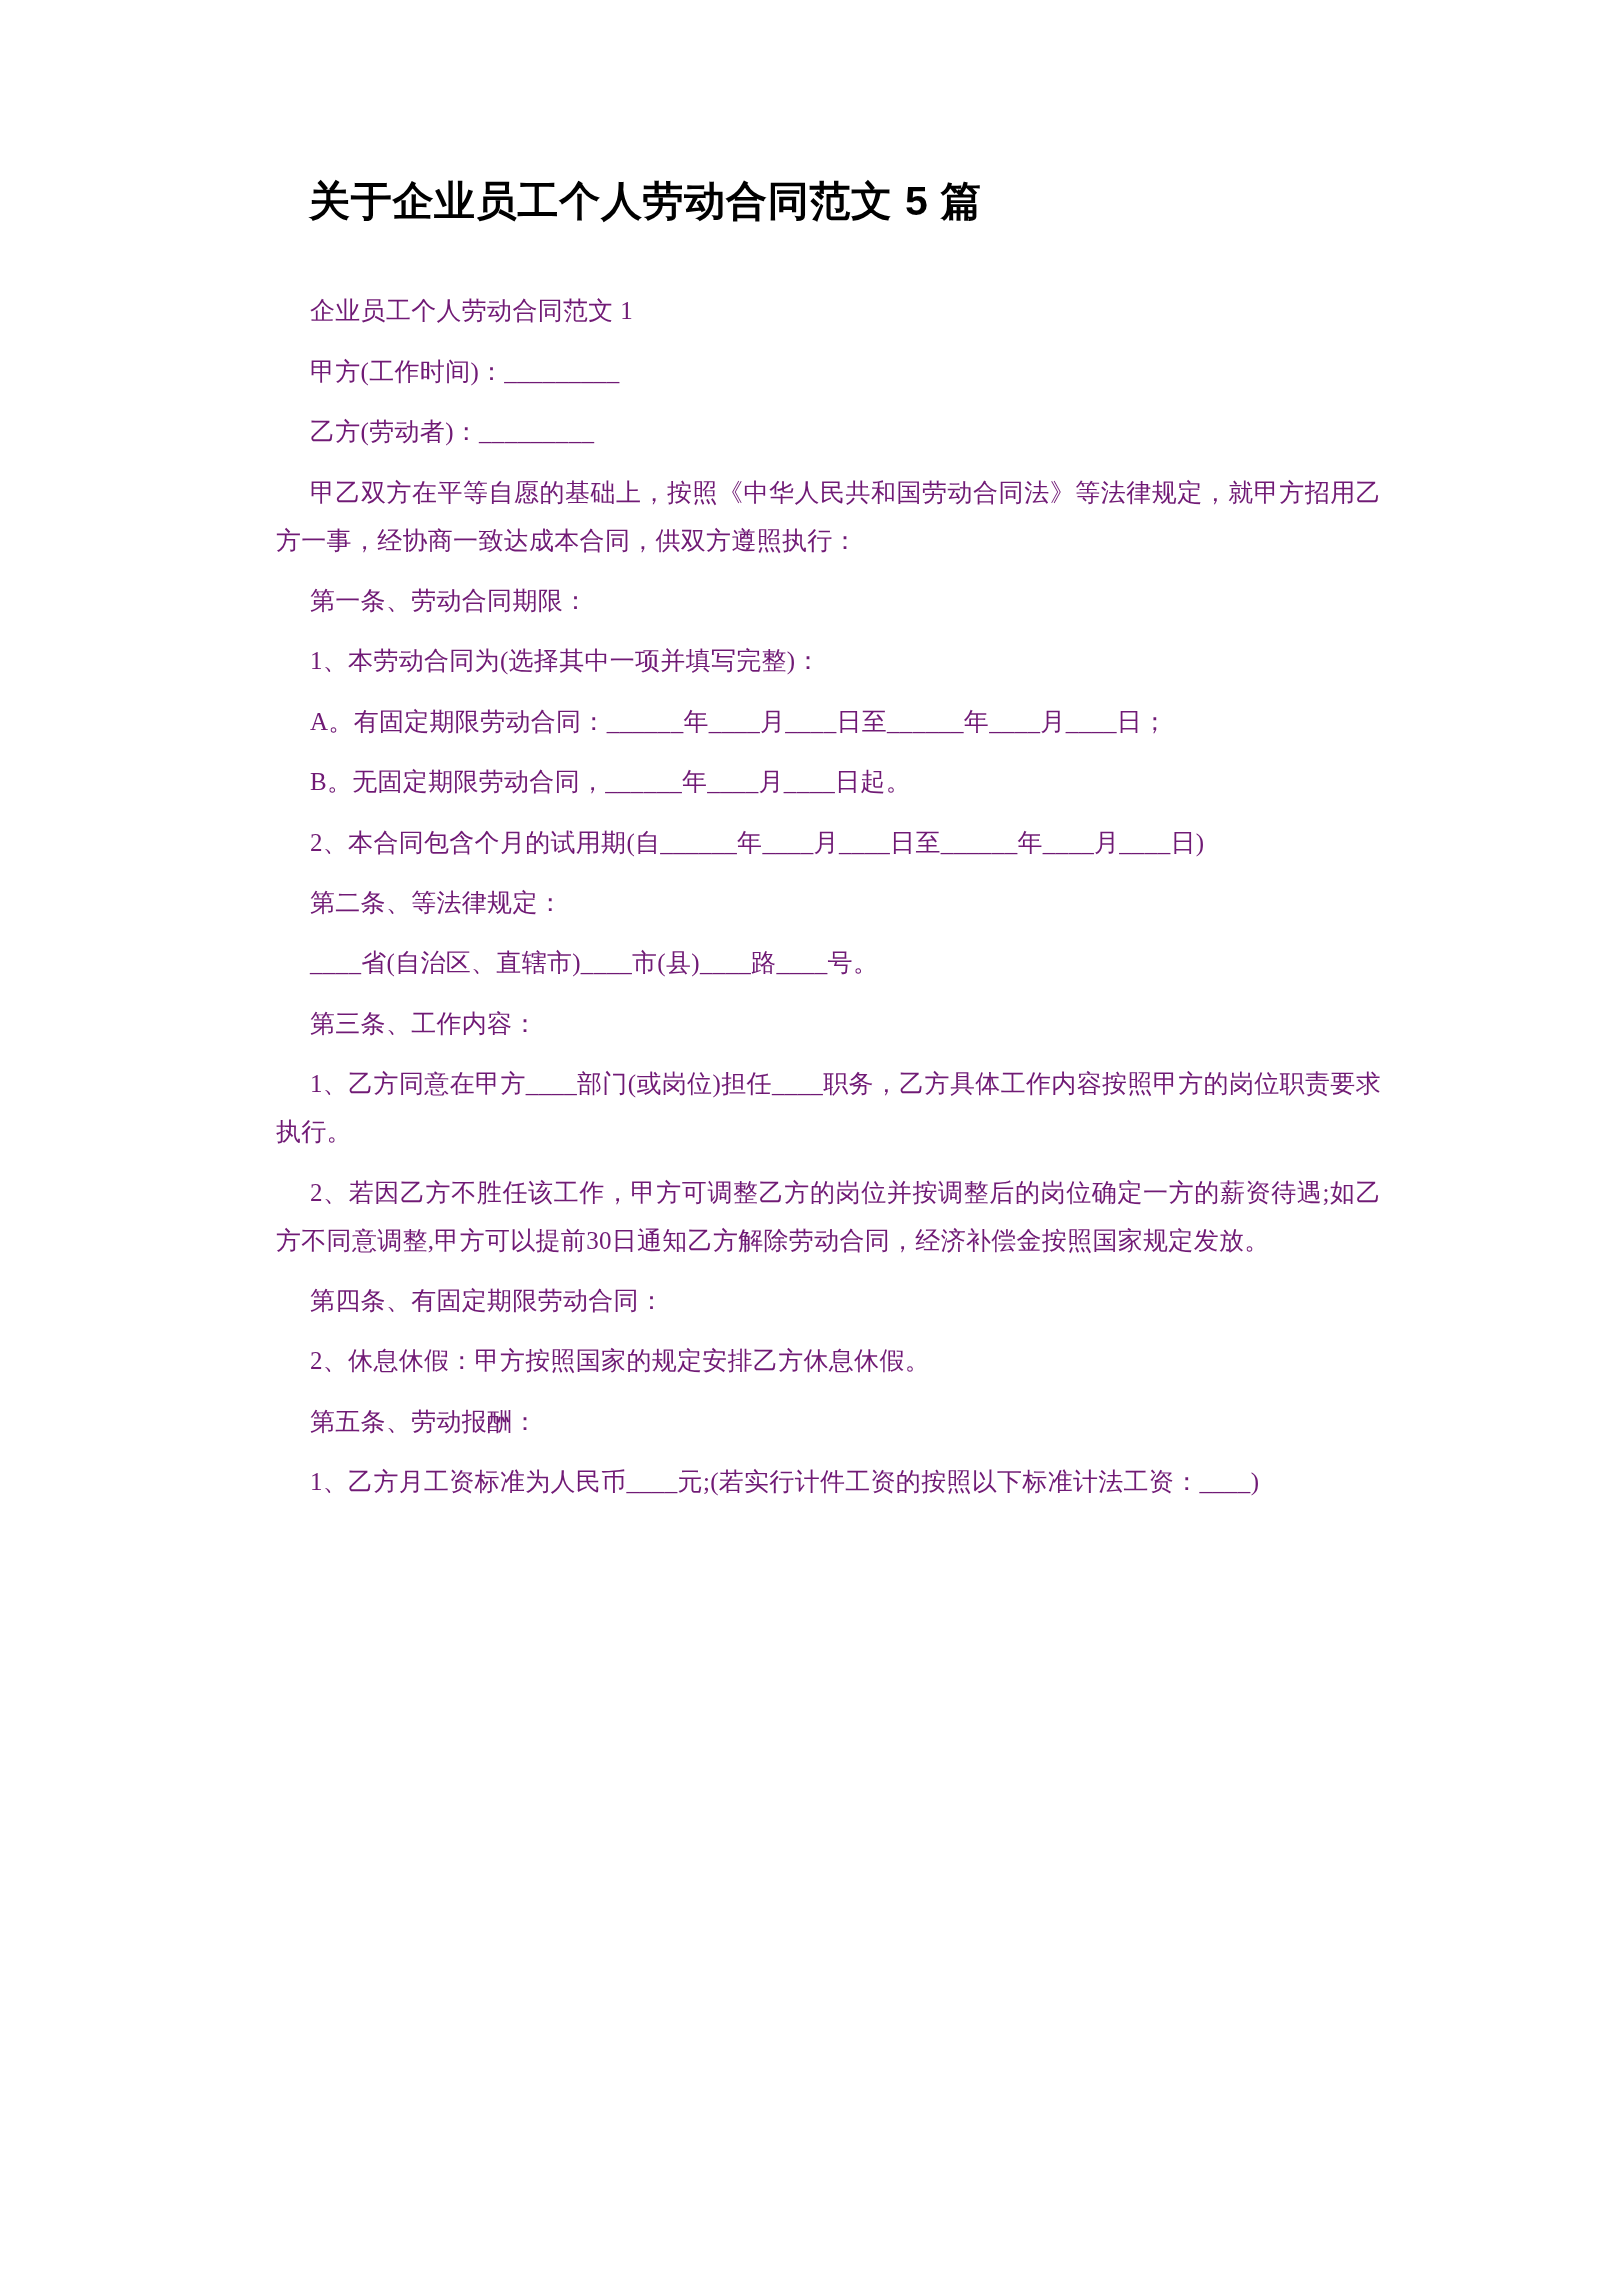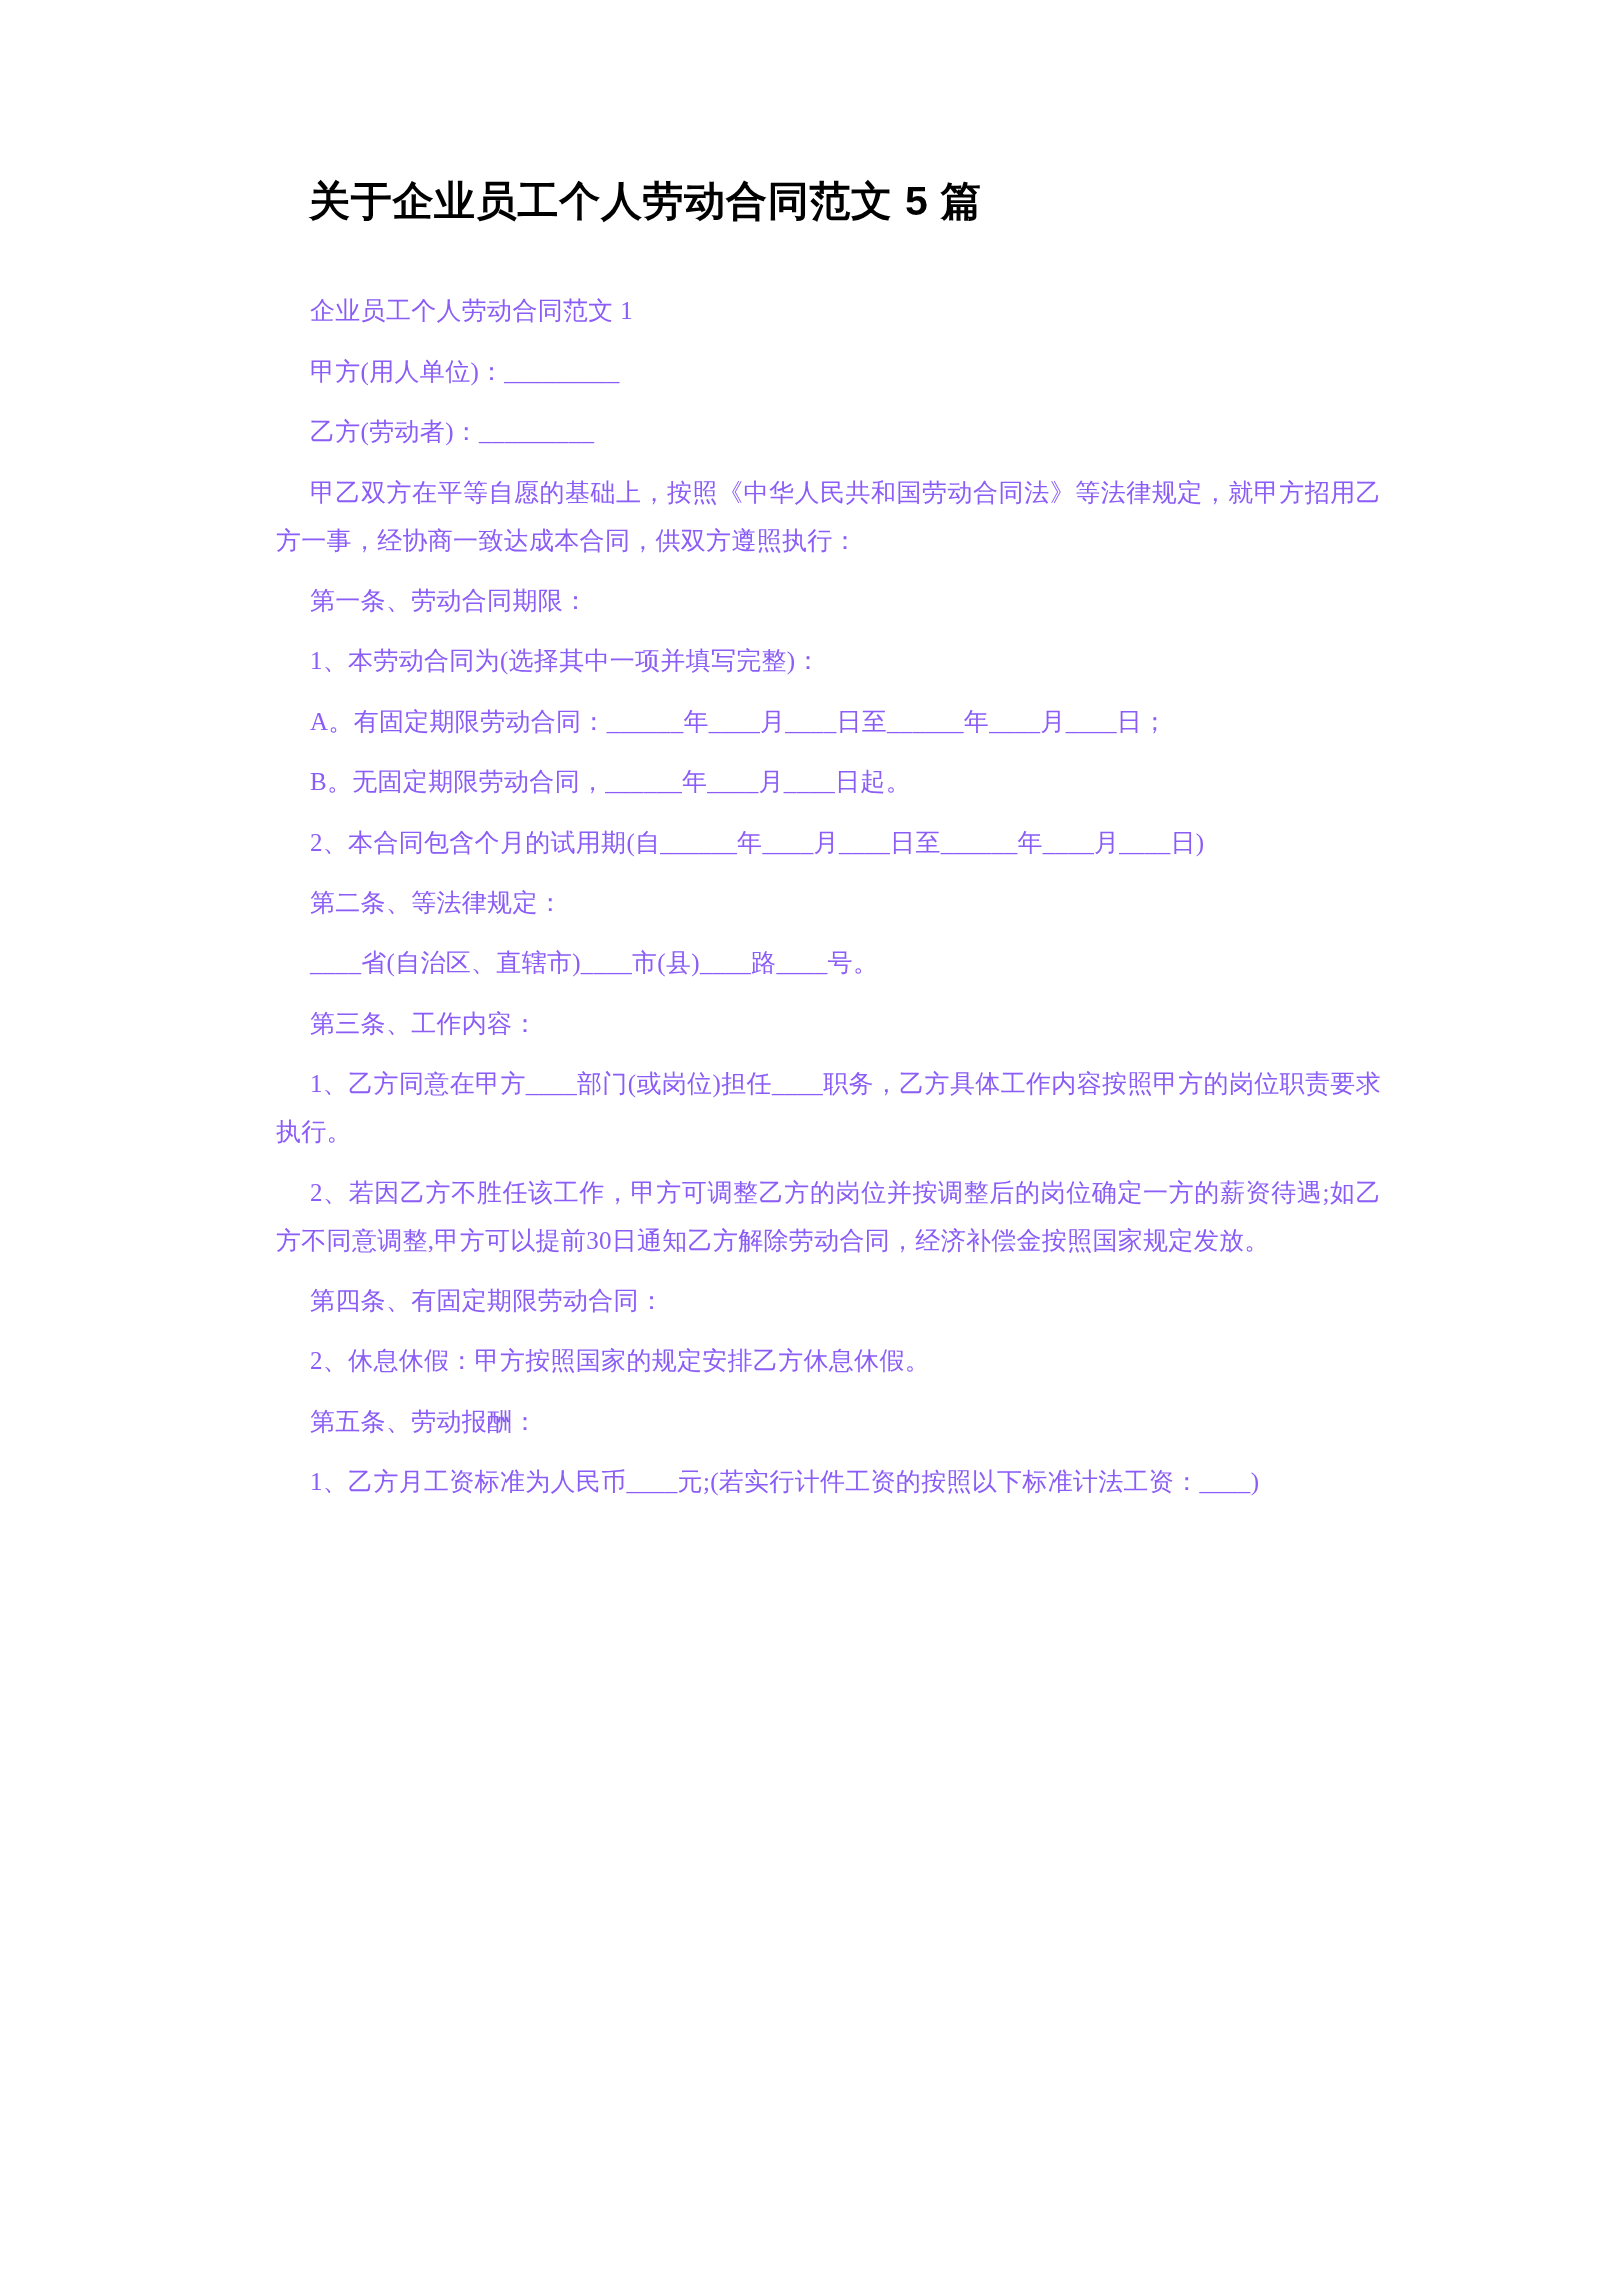--- a/index.html
+++ b/index.html
@@ -35,35 +35,35 @@
     color: #000000;
   }
   .para {
     font-size: 25px;
     line-height: 48px;
     margin: 0 0 12.4px 0;
     text-align: justify;
     text-justify: inter-ideograph;
     letter-spacing: 0.3px;
     word-break: break-all;
-    color: #8b5cf6;
+    color: #701a75;
   }
   .para.indent-small {
     text-indent: 34px;
   }
 </style>
 </head>
 <body>
 
 <div class="page">
   <div class="doc-body">
     <h1 class="doc-title">关于企业员工个人劳动合同范文 5 篇</h1>
     <div id="para-container">
         <p class="para indent-small">企业员工个人劳动合同范文 1</p>
-        <p class="para indent-small">甲方(用人单位)：_________</p>
+        <p class="para indent-small">甲方(工作时间)：_________</p>
         <p class="para indent-small">乙方(劳动者)：_________</p>
         <p class="para indent-small">甲乙双方在平等自愿的基础上，按照《中华人民共和国劳动合同法》等法律规定，就甲方招用乙方一事，经协商一致达成本合同，供双方遵照执行：</p>
         <p class="para indent-small">第一条、劳动合同期限：</p>
         <p class="para indent-small">1、本劳动合同为(选择其中一项并填写完整)：</p>
         <p class="para indent-small">A。有固定期限劳动合同：______年____月____日至______年____月____日；</p>
         <p class="para indent-small">B。无固定期限劳动合同，______年____月____日起。</p>
         <p class="para indent-small">2、本合同包含个月的试用期(自______年____月____日至______年____月____日)</p>
         <p class="para indent-small">第二条、等法律规定：</p>
         <p class="para indent-small">____省(自治区、直辖市)____市(县)____路____号。</p>
         <p class="para indent-small">第三条、工作内容：</p>

